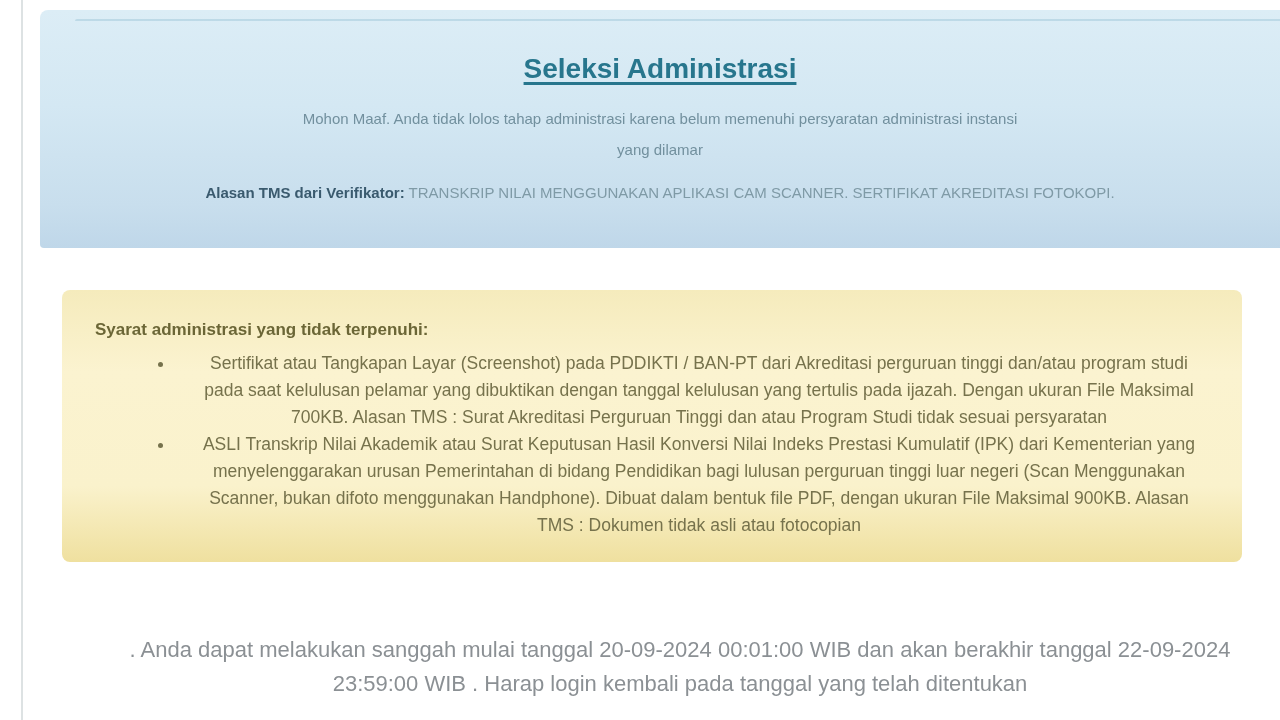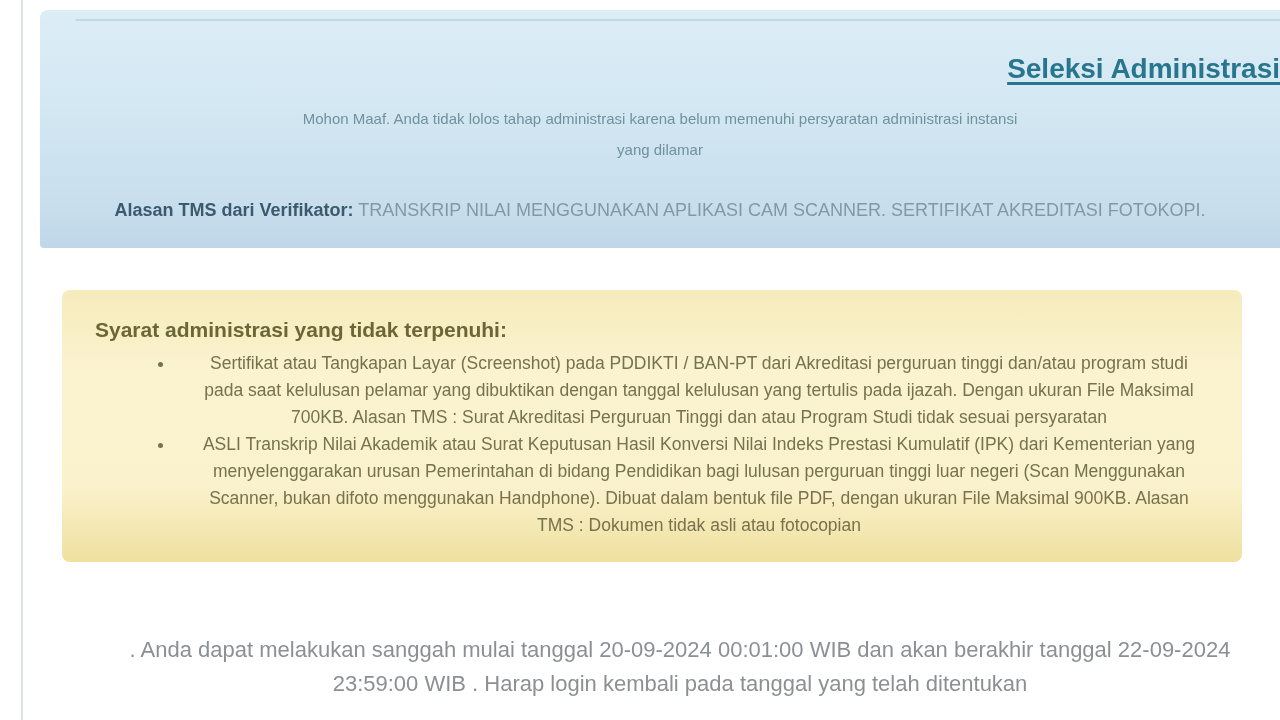--- a/index.html
+++ b/index.html
@@ -25,53 +25,53 @@
     border-top-left-radius: 8px;
     border-bottom-left-radius: 4px;
   }
   .panel-inner-top-border {
     position: absolute; left: 35px; top: 9px; right: 0;
     height: 2px; background: #aecfdf; opacity: 0.65;
     border-top-left-radius: 4px;
   }
   .result-title {
     margin: 40px auto 0;
-    text-align: right;
+    text-align: center;
     font-size: 28px; font-weight: 700;
     line-height: 38px;
     color: #27768d;
     text-decoration: underline;
     text-decoration-thickness: 2.5px;
     text-underline-offset: 4px;
   }
   .result-message {
     margin-top: 15px;
     text-align: center;
     white-space: pre-line;
     font-size: 15px; line-height: 31px;
     color: #72909e;
   }
   .tms-line {
-    margin-top: 34px;
+    margin-top: 16px;
     text-align: center;
-    font-size: 18px; line-height: 23px;
+    font-size: 15px; line-height: 23px;
   }
   .tms-label { font-weight: 700; color: #3a5a6e; }
   .tms-value { color: #7f9aa6; }
 
   
   .warning-panel {
     position: absolute; left: 62px; top: 290px;
     width: 1180px; height: 272px;
     border-radius: 8px;
     background: linear-gradient(180deg, #f5ebbc 0%, #fbf3d0 30%, #faf2cc 72%, #efe09f 100%);
   }
   .warning-heading {
     margin: 28px 0 0 33px;
-    font-size: 21px; font-weight: 700;
+    font-size: 17px; font-weight: 700;
     line-height: 24px;
     color: #6b6636;
   }
   .warning-list {
     margin-top: 8px;
     padding-left: 112px;
     padding-right: 18px;
     text-align: center;
   }
   .warning-list li {

